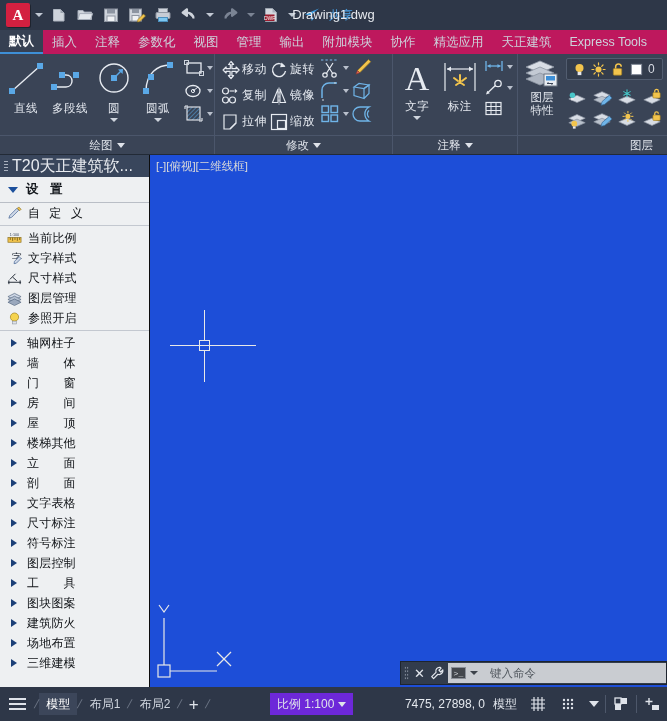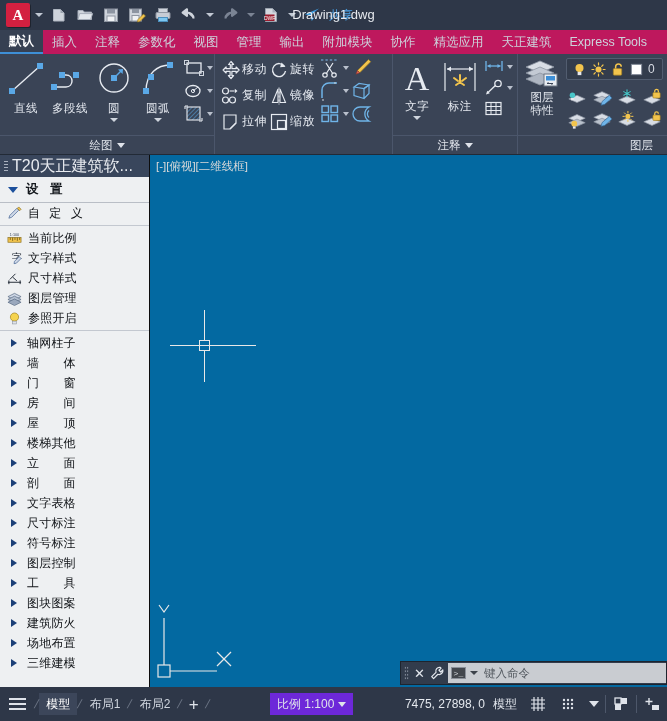--- a/index.html
+++ b/index.html
@@ -111,40 +111,40 @@
     color:#101317; font-size:12px; white-space:nowrap;
   }
   .sb-item .ico { width:16px; height:16px; flex:0 0 16px; display:flex; align-items:center; justify-content:center; }
   .sb-item .arw { width:0;height:0;border-top:4px solid transparent;border-bottom:4px solid transparent;border-left:6px solid #1b3f77; margin-left:5px; margin-right:4px;}
   .sb-item .txt { letter-spacing:.2px; }
   .sb-sep { height:1px; background:#c3c8d0; margin:2px 0; }
 
   
   .canvas {
     position:absolute; left:150px; top:155px; width:517px; height:532px;
-    background:#0369a1; overflow:hidden;
+    background:#1d4ed8; overflow:hidden;
   }
   .vp-label { position:absolute; left:6px; top:4px; color:#d8d8d8; font-size:11.5px; }
   .crosshair { position:absolute; }
   .ch-h { position:absolute; background:#e8e8e8; height:1px; }
   .ch-v { position:absolute; background:#e8e8e8; width:1px; }
   .ch-box { position:absolute; border:1px solid #e8e8e8; background:transparent; }
   .ucs line, .ucs polyline { stroke:#e8e8e8; stroke-width:1.2; fill:none; }
 
   
   .cmdline {
     position:absolute; left:400px; top:661px; width:267px; height:24px;
     background:#323c4c; display:flex; align-items:center; gap:3px; padding-left:3px;
     border:1px solid #1d242e;
   }
   .cmd-grip { width:5px;height:14px; background-image:radial-gradient(#9aa3b1 40%, transparent 41%); background-size:2.5px 3.5px; }
   .cmd-input {
     flex:1; height:20px; background:#c9ccd1; display:flex; align-items:center; gap:2px; padding-left:3px;
   }
-  .cmd-ph { color:#52585f; font-size:11.5px; margin-left:4px; }
+  .cmd-ph { color:#52585f; font-size:11.5px; margin-left:10px; }
   .cmd-icon {
     width:15px;height:12px;background:#43474d;border:1px solid #8b9099; color:#d7dade;
     font-size:8px; display:flex; align-items:center; justify-content:center; font-family:"Liberation Mono", monospace;
   }
 
   
   .statusbar {
     position:absolute; left:0; top:687px; width:667px; height:34px;
     background:#2e3748; display:flex; align-items:center; color:#dfe3ea; font-size:12px;
   }
@@ -436,20 +436,24 @@
               <path d="M3 7v8.5l10 3V8.5M13 8.5L18 5v8.5l-5 5" fill="none" stroke="#6fb4e8" stroke-width="1.2"></path>
             </svg>
           </div>
           <div class="row3">
             <svg width="22" height="22" viewBox="0 0 22 22">
               <path d="M18 4A8 8 0 0 0 18 18H9A7 7 0 0 1 9 4z" fill="none" stroke="#6fb4e8" stroke-width="1.3"></path>
               <path d="M18 7.5A4.6 4.6 0 0 0 18 14.5" fill="none" stroke="#6fb4e8" stroke-width="1.3"></path>
             </svg>
           </div>
         </div>
+      </div>
+      <div class="panel-title">
+        <span>修改</span>
+        <span class="tri"></span>
       </div>
     </div>
 
     <div class="panel" style="width:125px;">
       <div class="panel-body" style="gap:2px;">
         <div class="bigbtn" style="width:42px;">
           <svg width="40" height="38" viewBox="0 0 40 38">
             <text x="20" y="31" font-size="34" fill="#e7ebf1" text-anchor="middle" font-family="Liberation Serif, serif">A</text>
           </svg>
           <span class="lbl">文字</span>

